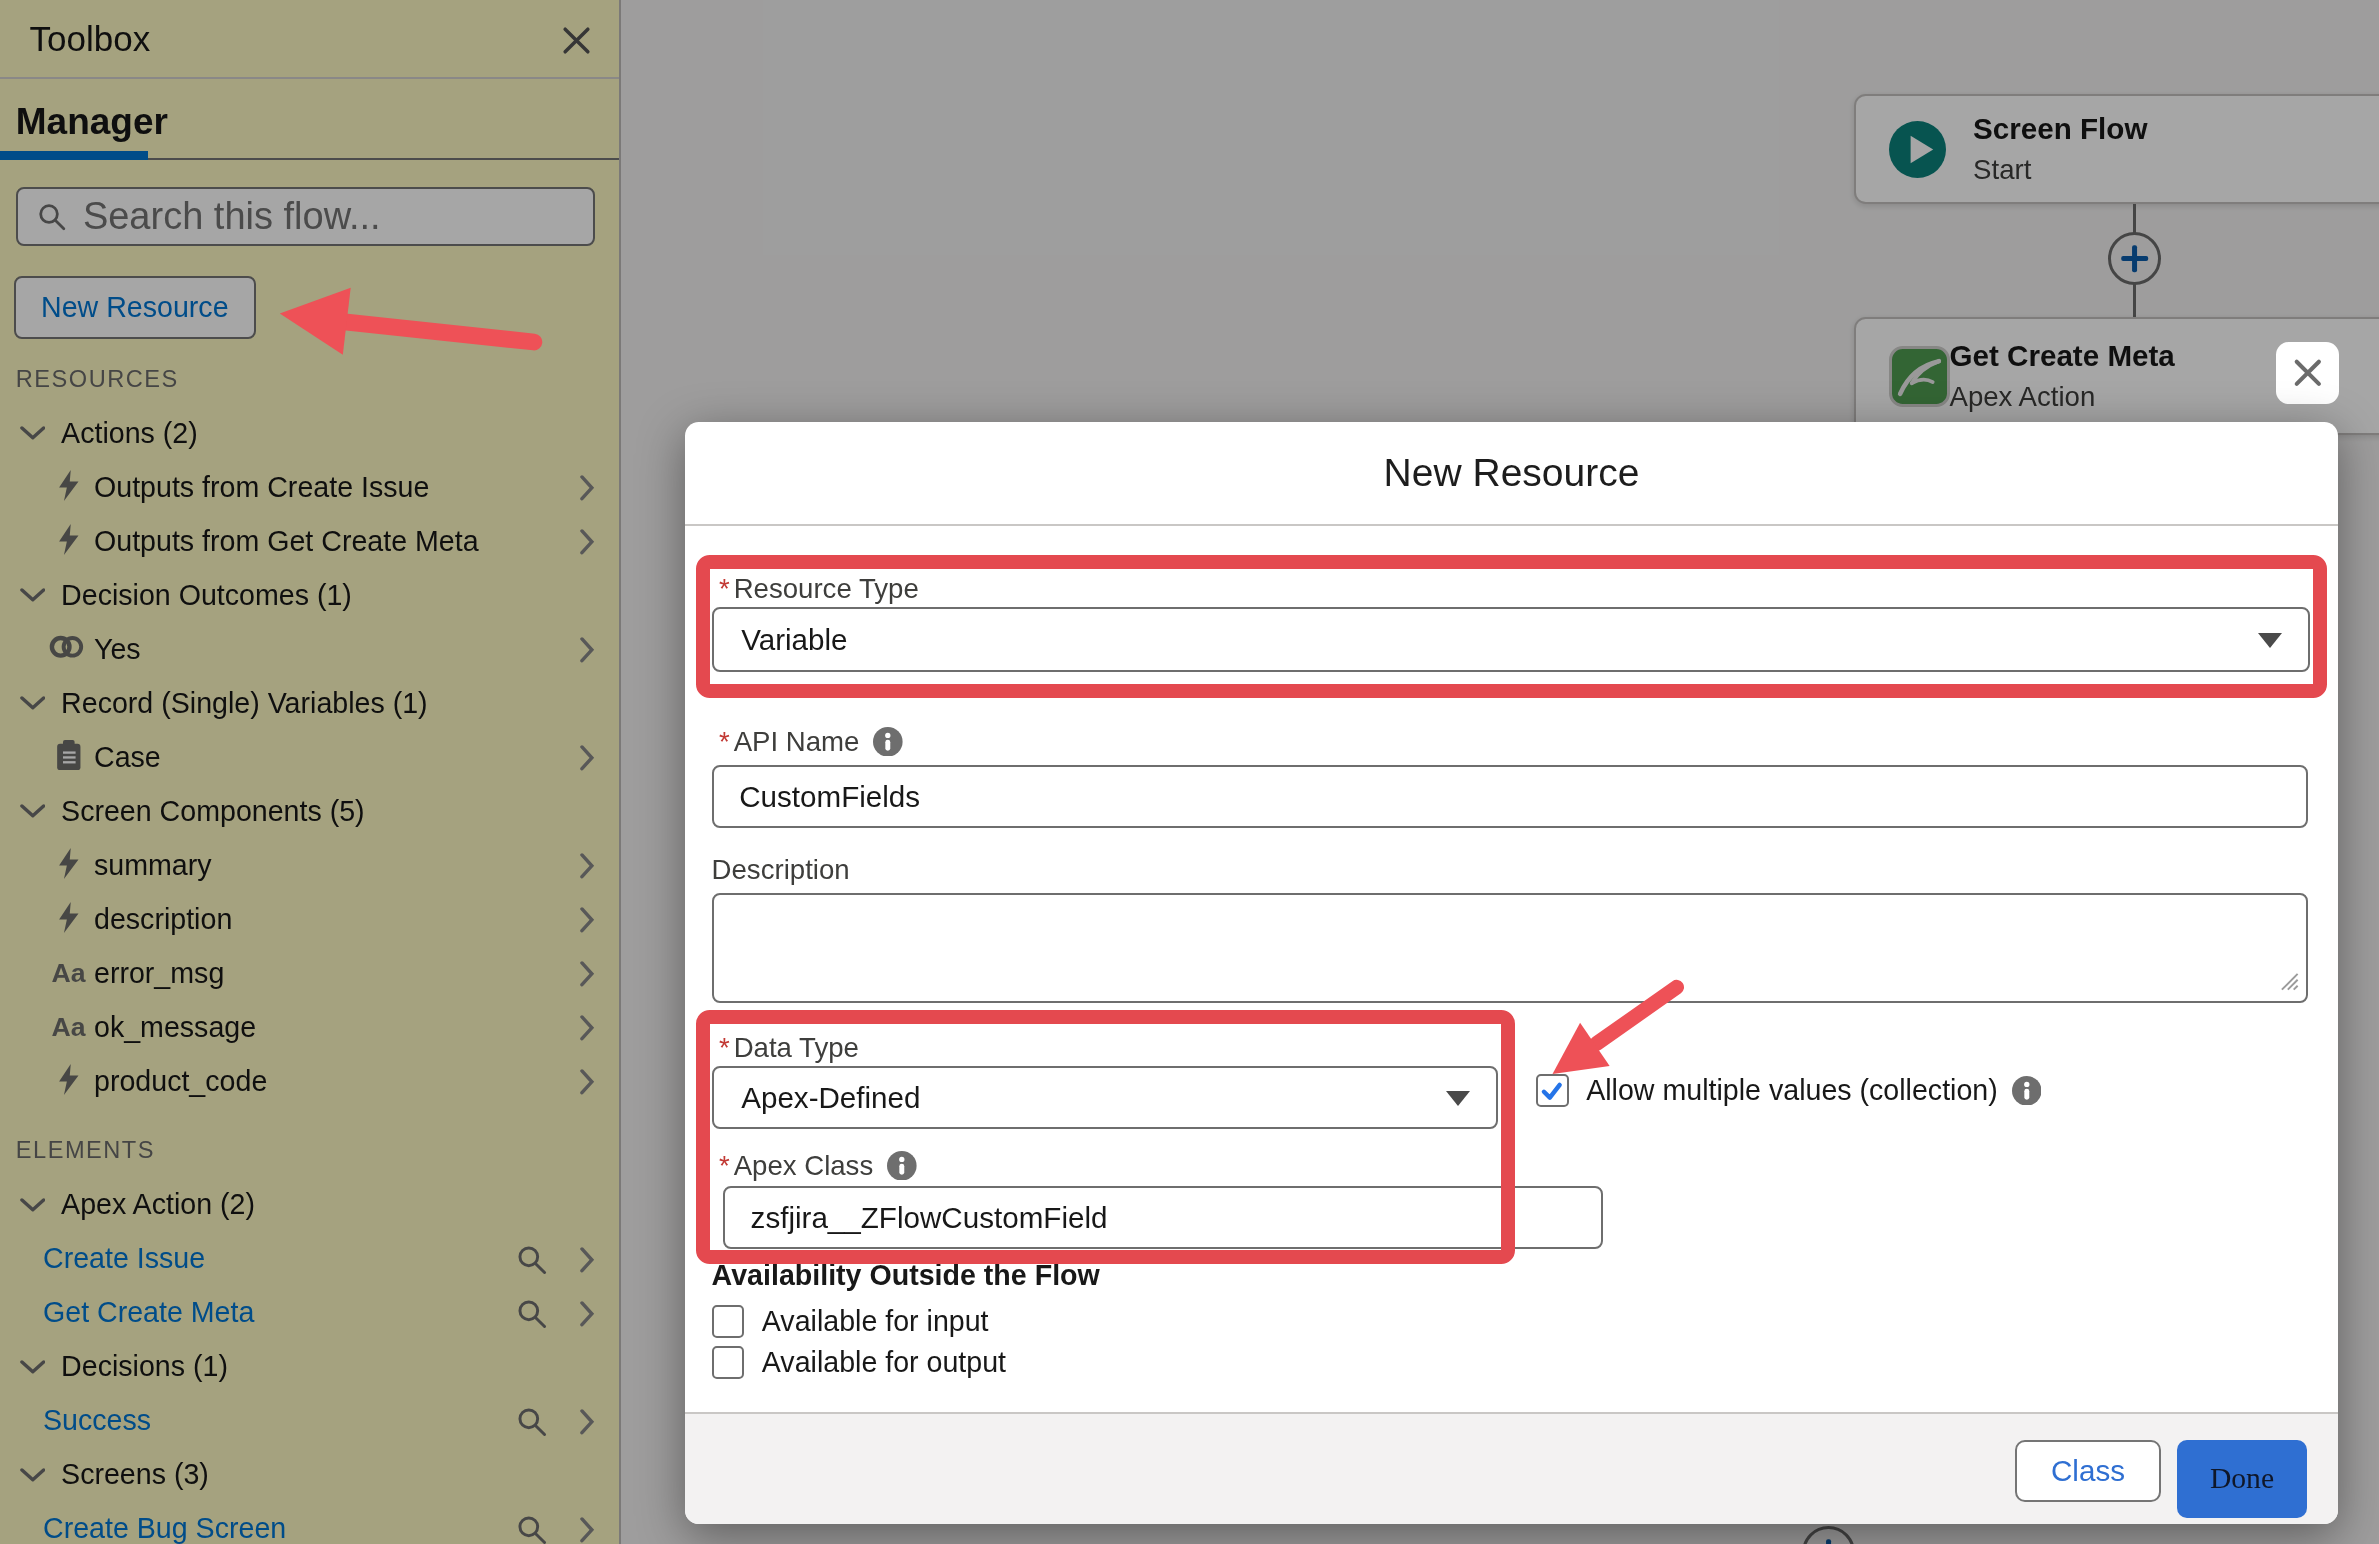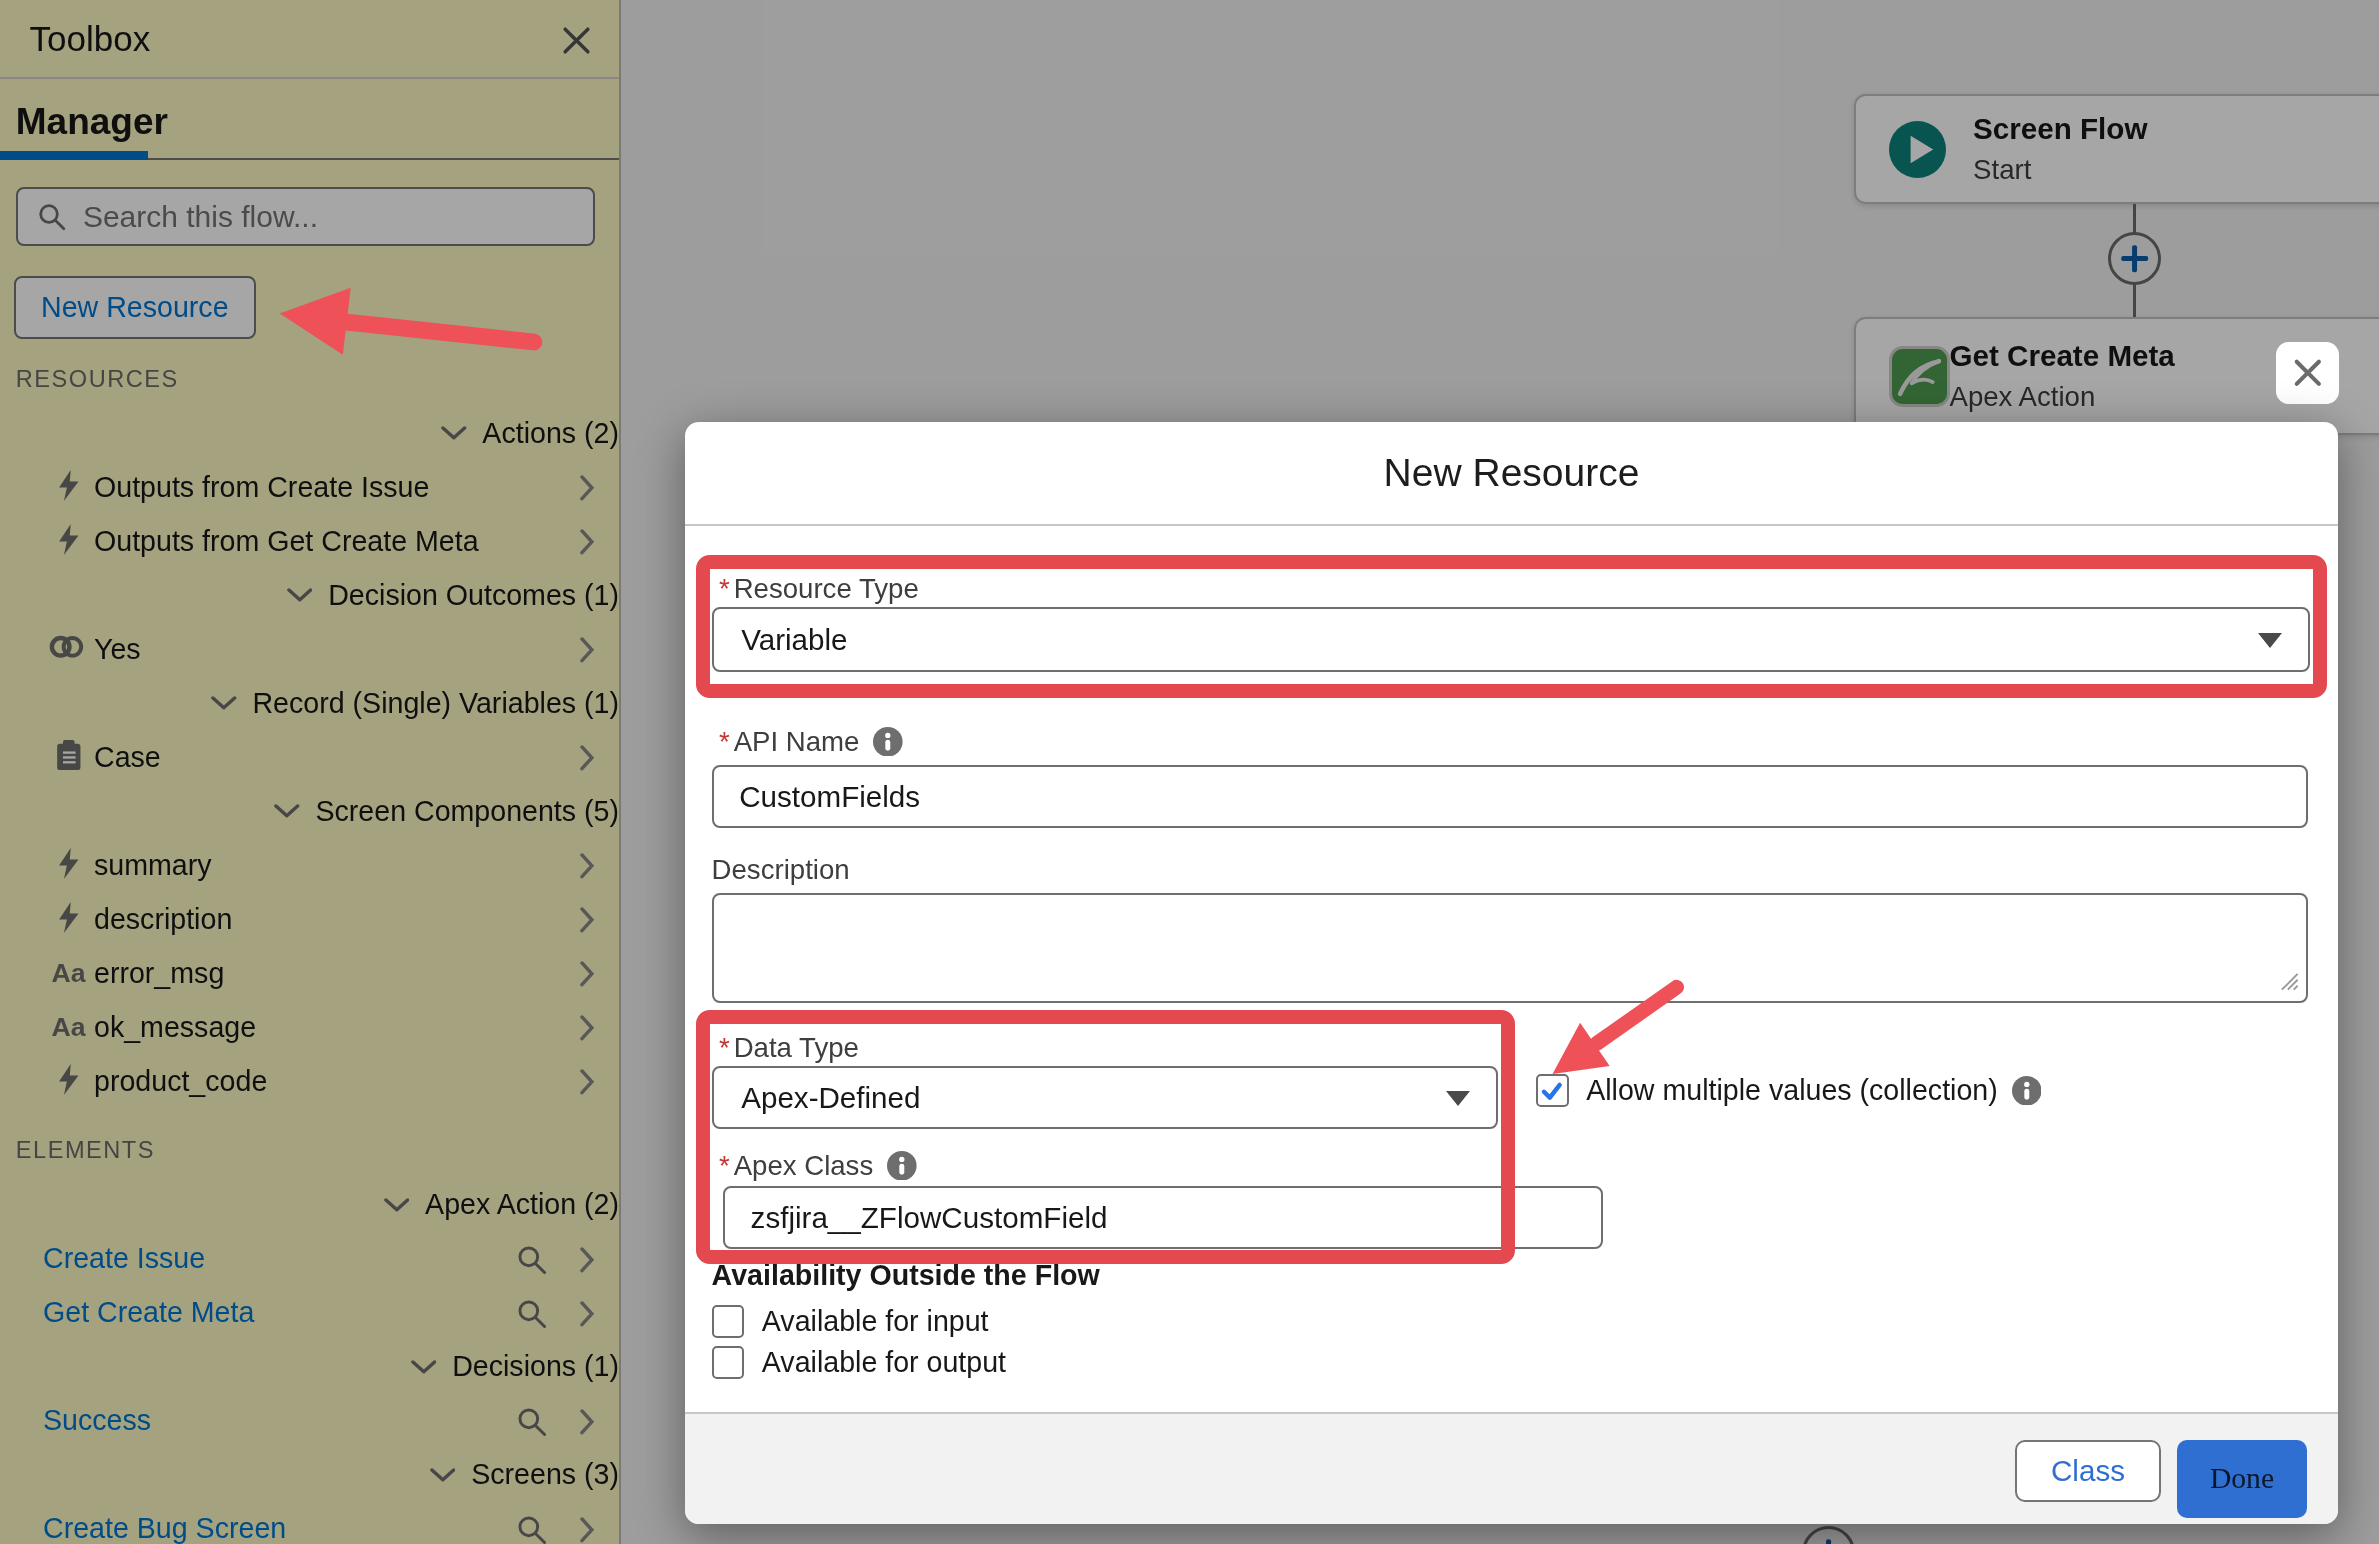--- a/index.html
+++ b/index.html
@@ -13,30 +13,30 @@
   .tb-header { height:79px; display:flex; align-items:center; border-bottom:2px solid #d4d2d0; position:relative; }
   .tb-title { font-size:35px; color:#181818; margin-left:29.6px; }
   .tb-close { position:absolute; right:25.6px; top:23.6px; width:33px; height:33px; cursor:pointer; }
   .tab-row { height:81px; position:relative; border-bottom:2px solid #757575; }
   .tab-manager { position:absolute; left:15.8px; top:21.7px; font-size:37px; font-weight:bold; color:#181818; }
   .tab-underline { position:absolute; left:0; bottom:-2px; width:148px; height:8.9px; background:var(--link-blue); }
   .search-box { position:absolute; left:15.8px; top:187px; width:579px; height:59px;
                 border:2px solid #757575; border-radius:7.9px; background:#fff;
                 display:flex; align-items:center; }
   .search-box .mag { margin:0 15.8px 0 19.7px; width:29.6px; height:29.6px; }
-  .search-box input { border:none; outline:none; font-size:30px; color:#444;
+  .search-box input { border:none; outline:none; font-size:38px; color:#444;
                       font-family:"Liberation Sans", sans-serif; width:473px; background:transparent; }
   .search-box input::placeholder { color:#747474; }
   .new-resource-btn { position:absolute; left:13.8px; top:276px; width:242px; height:63px;
                       border:2px solid #757575; border-radius:7.9px; background:#fff;
                       color:var(--link-blue); font-size:28.6px; font-family:"Liberation Sans", sans-serif; cursor:pointer; }
   .sec-head { position:absolute; left:15.8px; font-size:23.6px; color:#6b6b6b; letter-spacing:1.5px; }
   #resources-head { top:366px; }
   .tb-list { position:absolute; left:0; top:406px; width:619px; }
-  .tb-row { height:54px; display:flex; align-items:center; position:relative;justify-content:flex-end; }
+  .tb-row { height:54px; display:flex; align-items:center; position:relative; }
   .tb-row .chev-d { margin-left:19.7px; width:25.6px; height:15.8px; }
   .tb-row.section .lbl { margin-left:15.8px; font-size:28.6px; color:#181818; }
   .tb-row.item .ic { position:absolute; left:47px; width:43px; display:flex; justify-content:center; }
   .tb-row.item .lbl { position:absolute; left:94px; font-size:28.6px; color:#181818; }
   .tb-row.element .lbl { position:absolute; left:43px; font-size:28.6px; }
   .lbl.link { color:var(--link-blue); }
   .aa-icon { font-size:26.6px; color:#6e6e6b; font-weight:bold; letter-spacing:0; }
   .row-chev { position:absolute; left:579px; top:13.8px; width:15.8px; height:27.6px; cursor:pointer; }
   .row-mag { position:absolute; left:516px; top:11.8px; width:31.5px; height:31.5px; cursor:pointer; }
   .elements-head { position:relative; height:54px; margin-top:15.8px; display:flex; align-items:center; }

